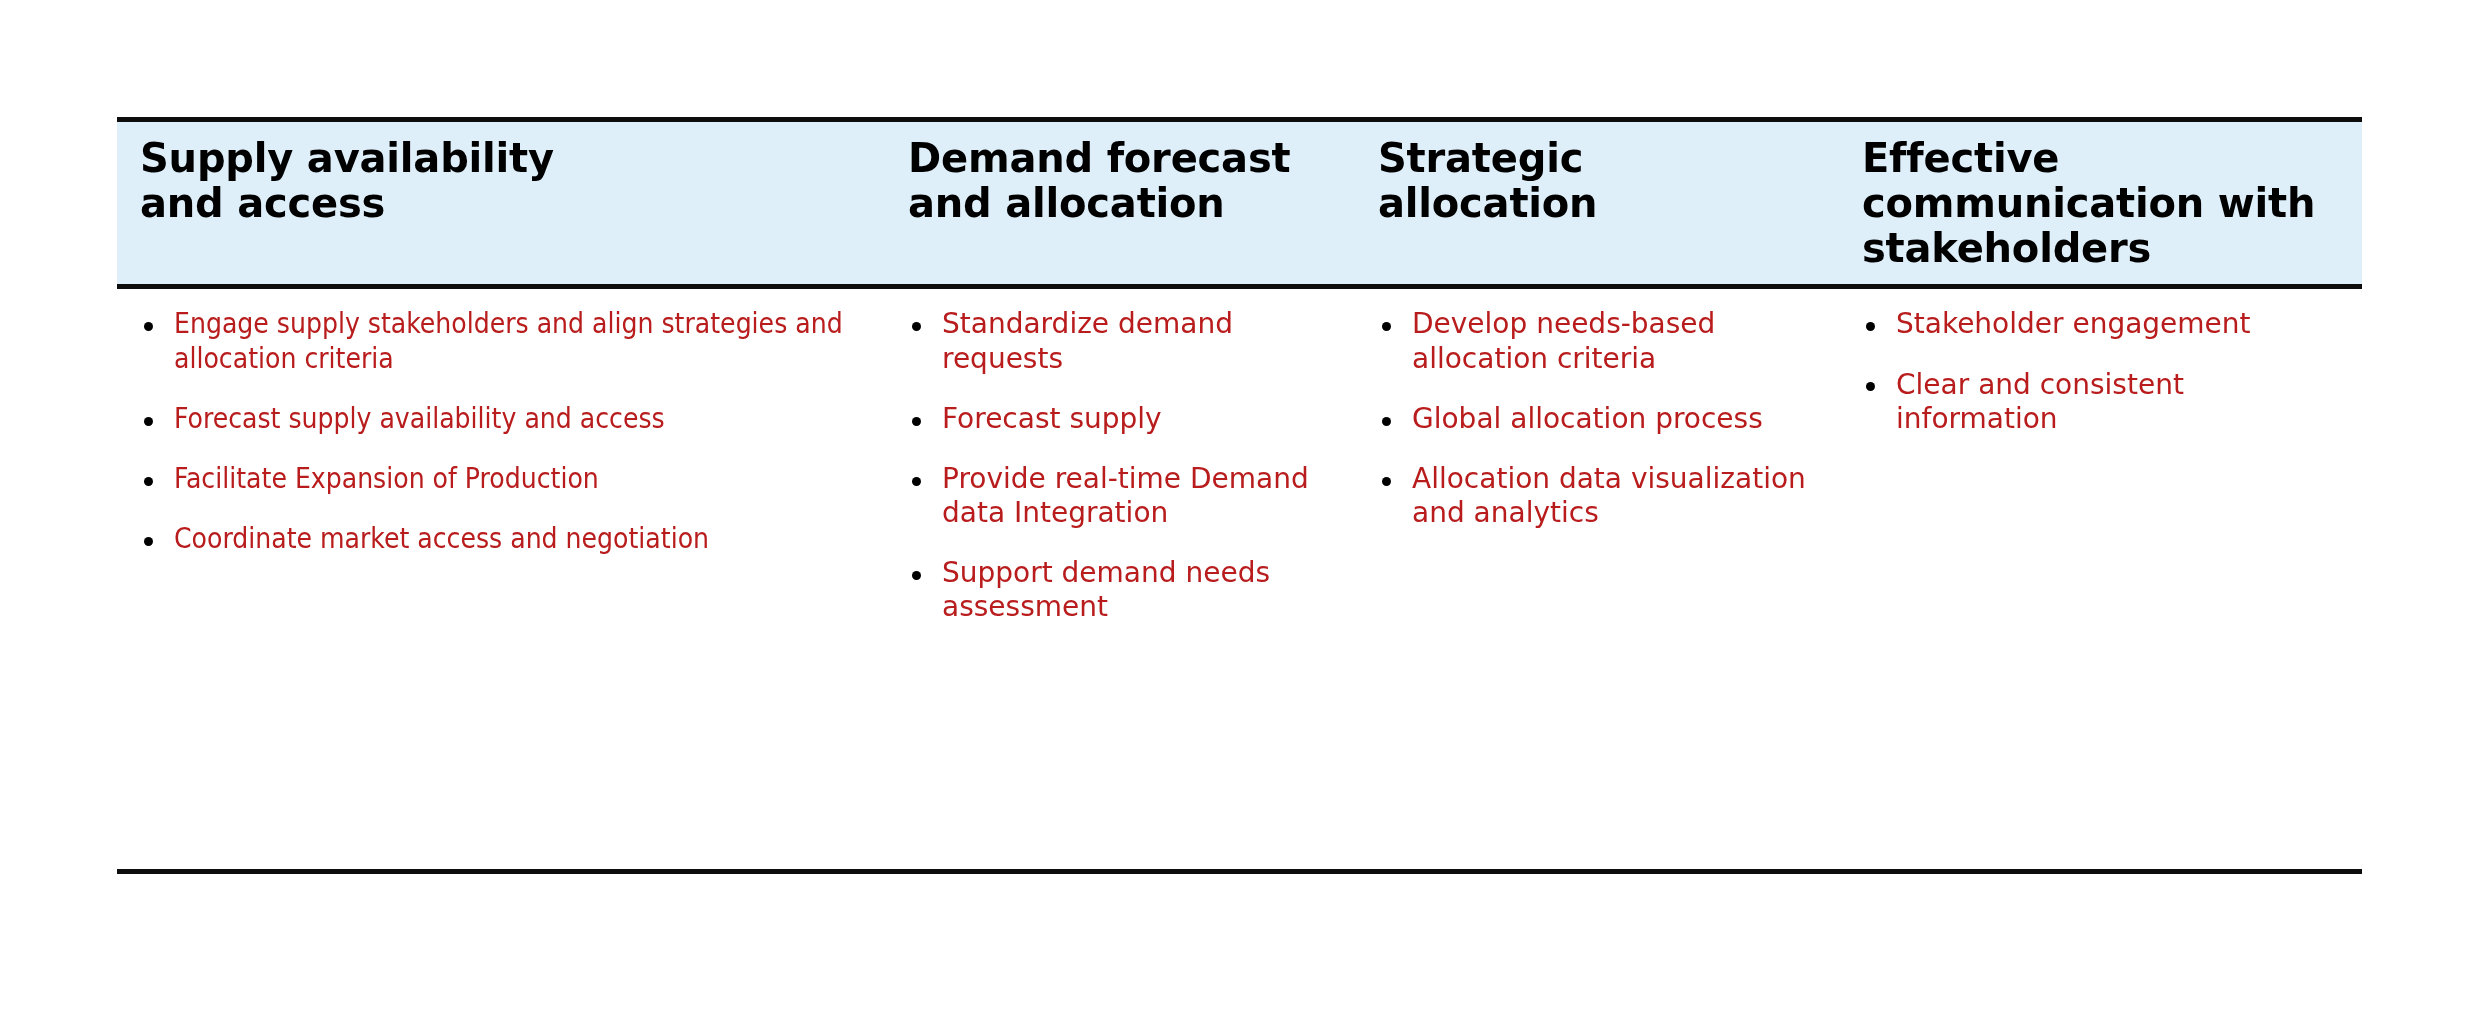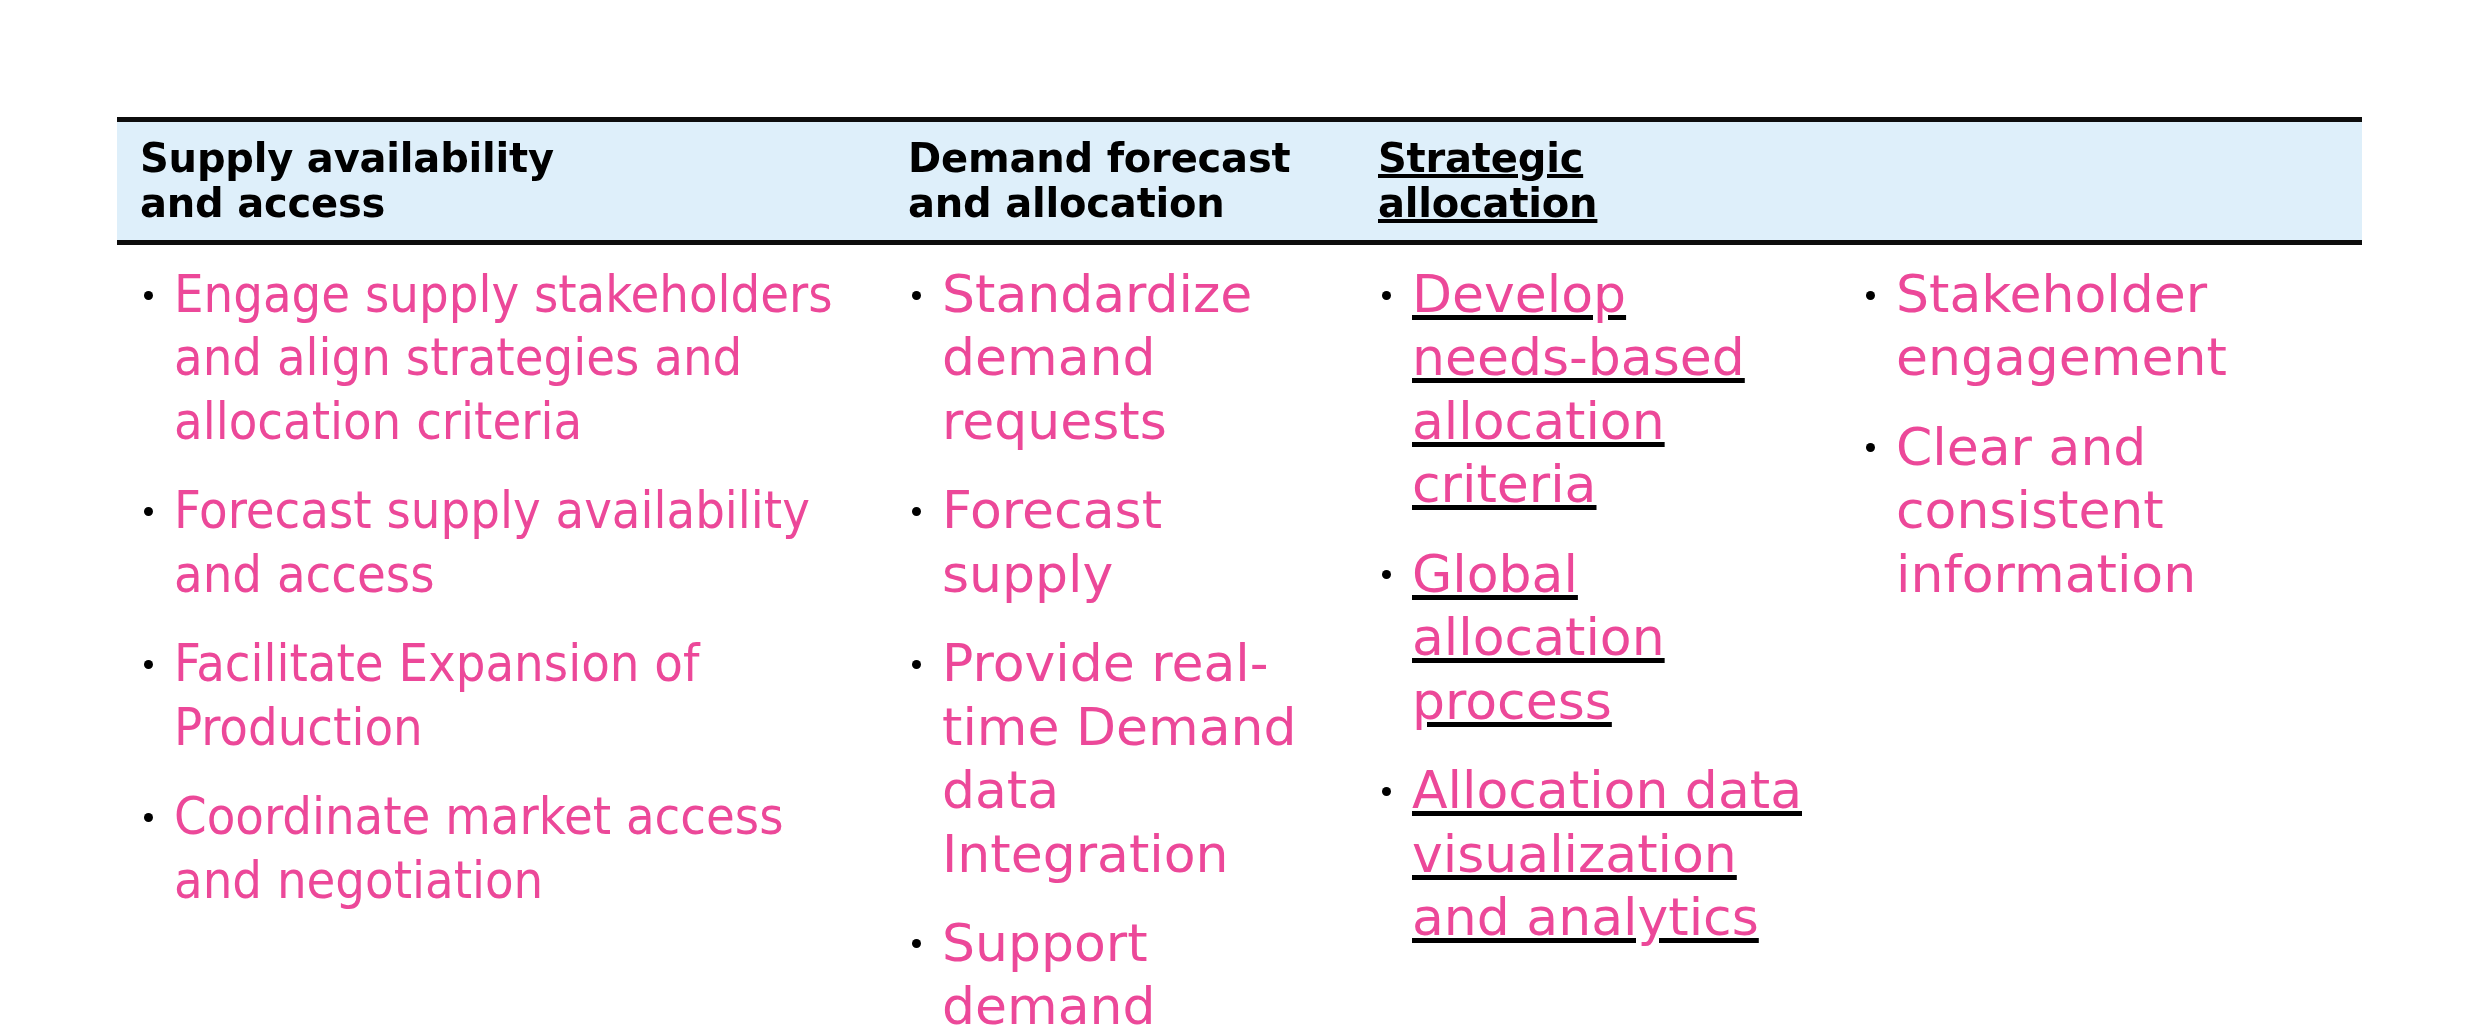--- a/index.html
+++ b/index.html
@@ -55,21 +55,21 @@
     min-height: 580px;
   }
 
   .col {
     box-sizing: border-box;
     padding-right: 26px;
   }
   
   .col-0 { width: 768px; padding-left: 23px; }
   .col-1 { width: 470px; padding-left: 23px; }
-  .col-2 { width: 482px; padding-left: 23px; text-decoration: underline; }
+  .col-2 { width: 482px; padding-left: 23px; }
   .col-3 { width: 525px; padding-left: 25px; }
 
   .col-head {
     font-family: "DejaVu Sans", "Liberation Sans", sans-serif;
     font-weight: bold;
     font-size: 40px;
     line-height: 1.12;
     letter-spacing: -0.2px;
     color: #000000;
     white-space: pre-line;
@@ -79,23 +79,23 @@
   ul.bullets {
     list-style: none;
     margin: 0;
     padding: 0;
   }
 
   ul.bullets li {
     position: relative;
     padding-left: 34px;
     margin: 0 0 26px 0;
-    font-size: 52px;
+    font-size: 28px;
     line-height: 1.22;
-    color: #ec4899;
+    color: #b91c1c;
     font-family: "DejaVu Sans", "Liberation Sans", sans-serif;
   }
   ul.bullets li:last-child { margin-bottom: 0; }
 
   ul.bullets li .bullet-dot {
     position: absolute;
     left: 4px;
     top: 0.53em;
     width: 9px;
     height: 9px;
@@ -122,20 +122,25 @@
 and access</div>
       </div>
       <div class="col col-1">
         <div class="col-head">Demand forecast
 and allocation</div>
       </div>
       <div class="col col-2">
         <div class="col-head">Strategic
 allocation</div>
       </div>
+      <div class="col col-3">
+        <div class="col-head">Effective
+communication with
+stakeholders</div>
+      </div>
     </div>
 
     <div class="rule rule-mid"></div>
 
     <div class="body-row">
       <div class="col col-0">
         <ul class="bullets">
           <li>
             <span class="bullet-dot"></span>
             <span class="li-text">Engage supply stakeholders and align strategies and allocation criteria</span>

